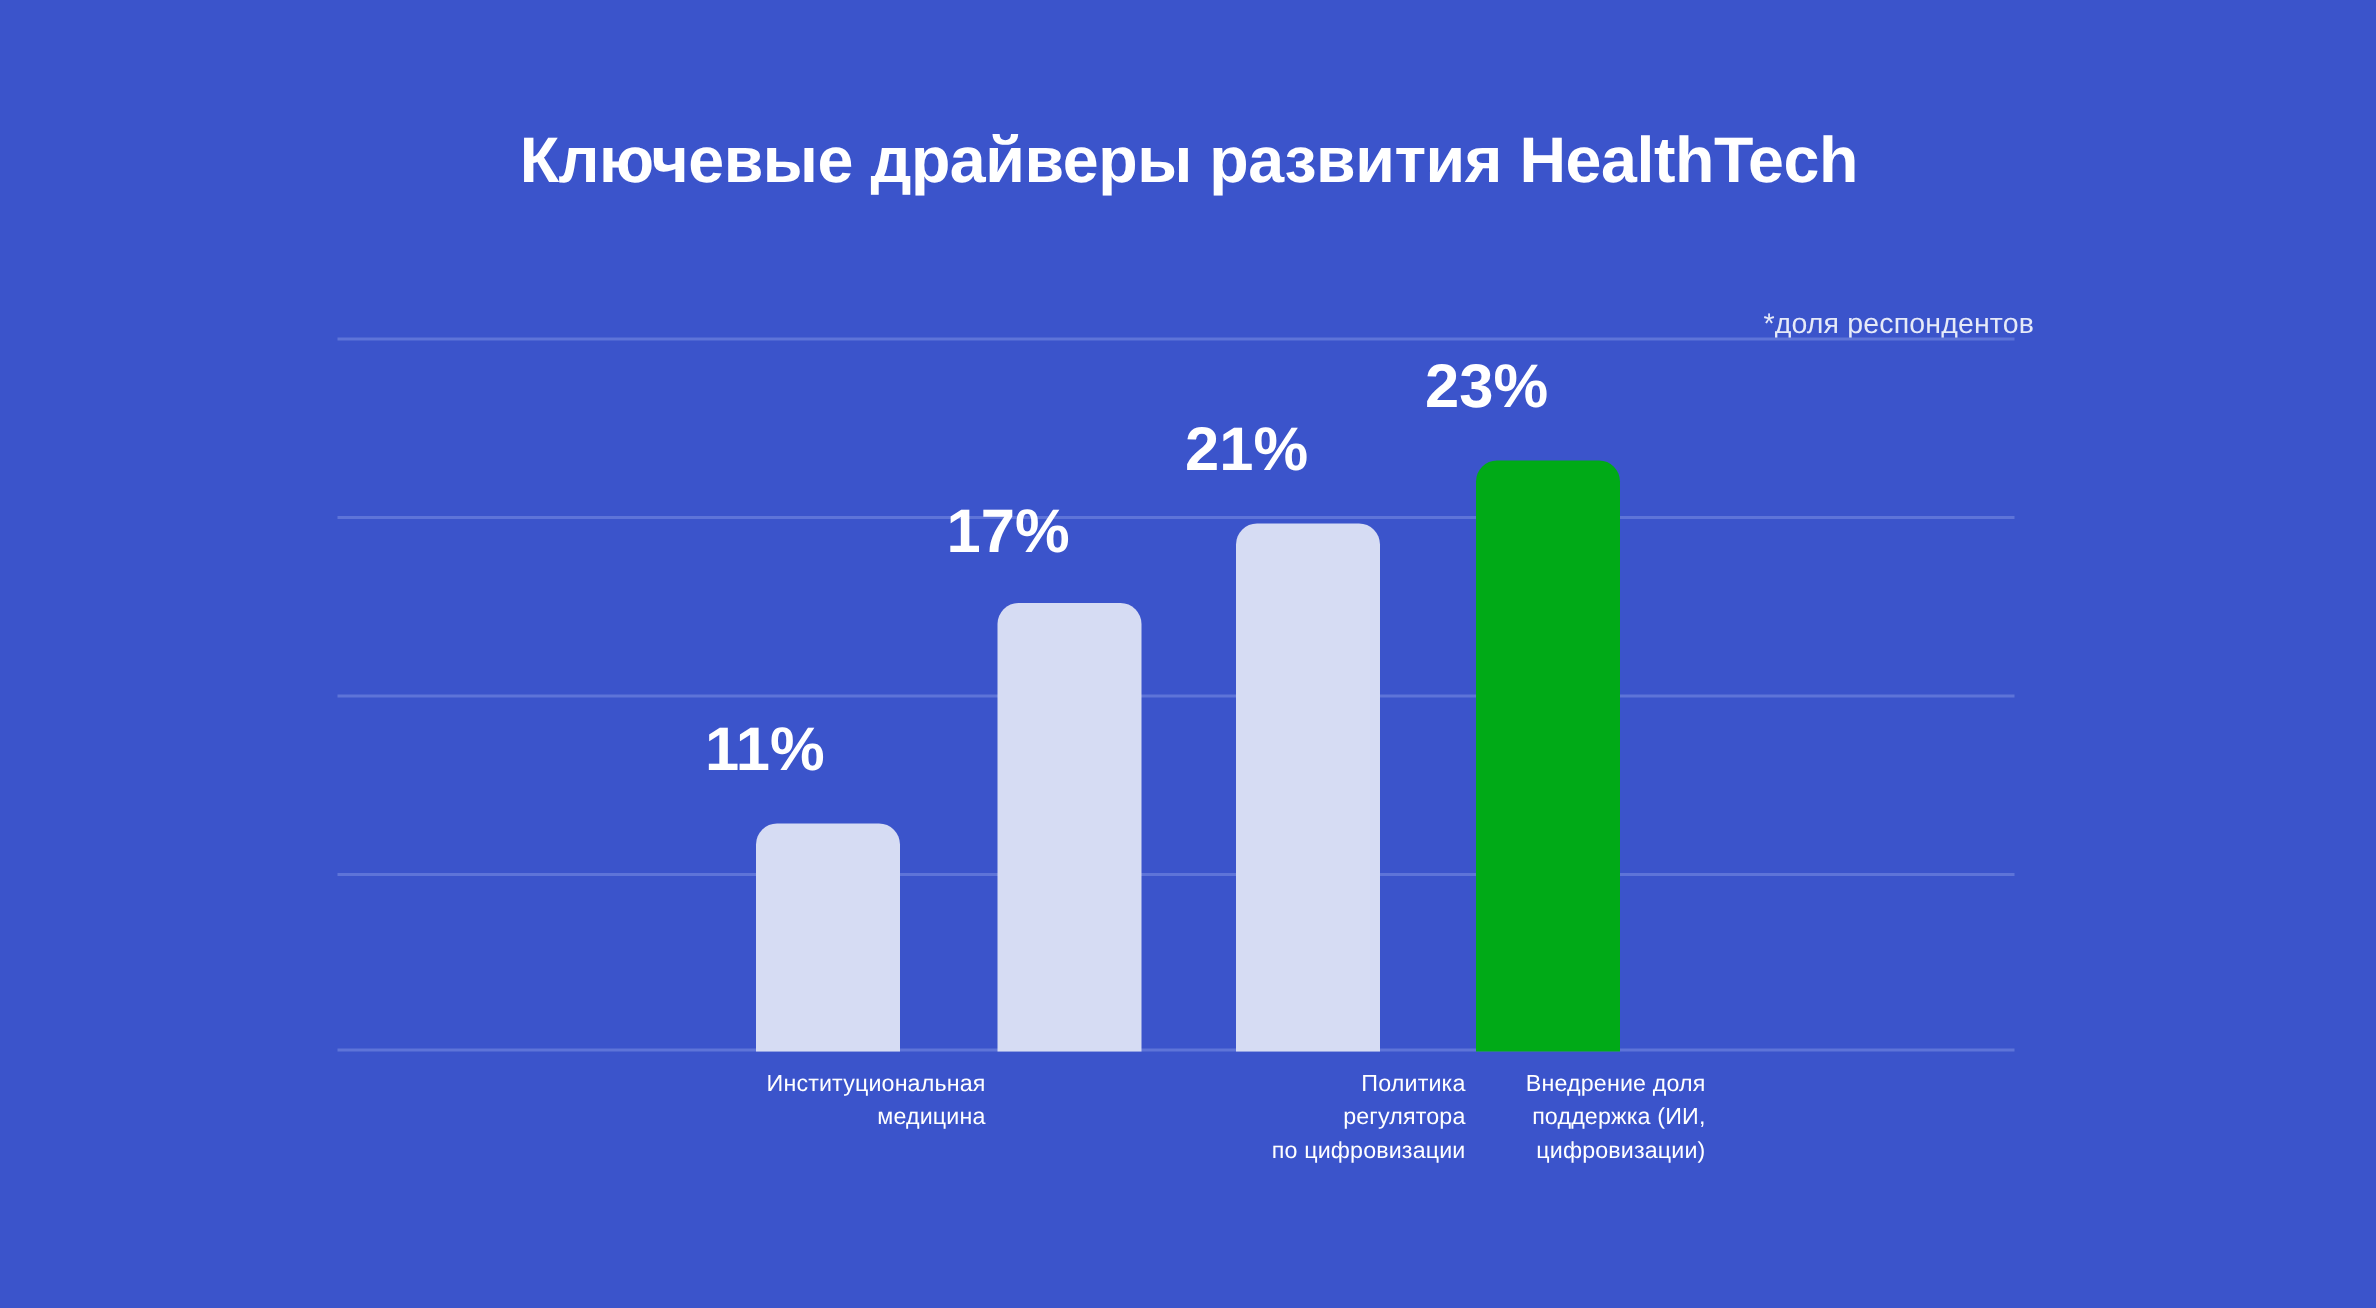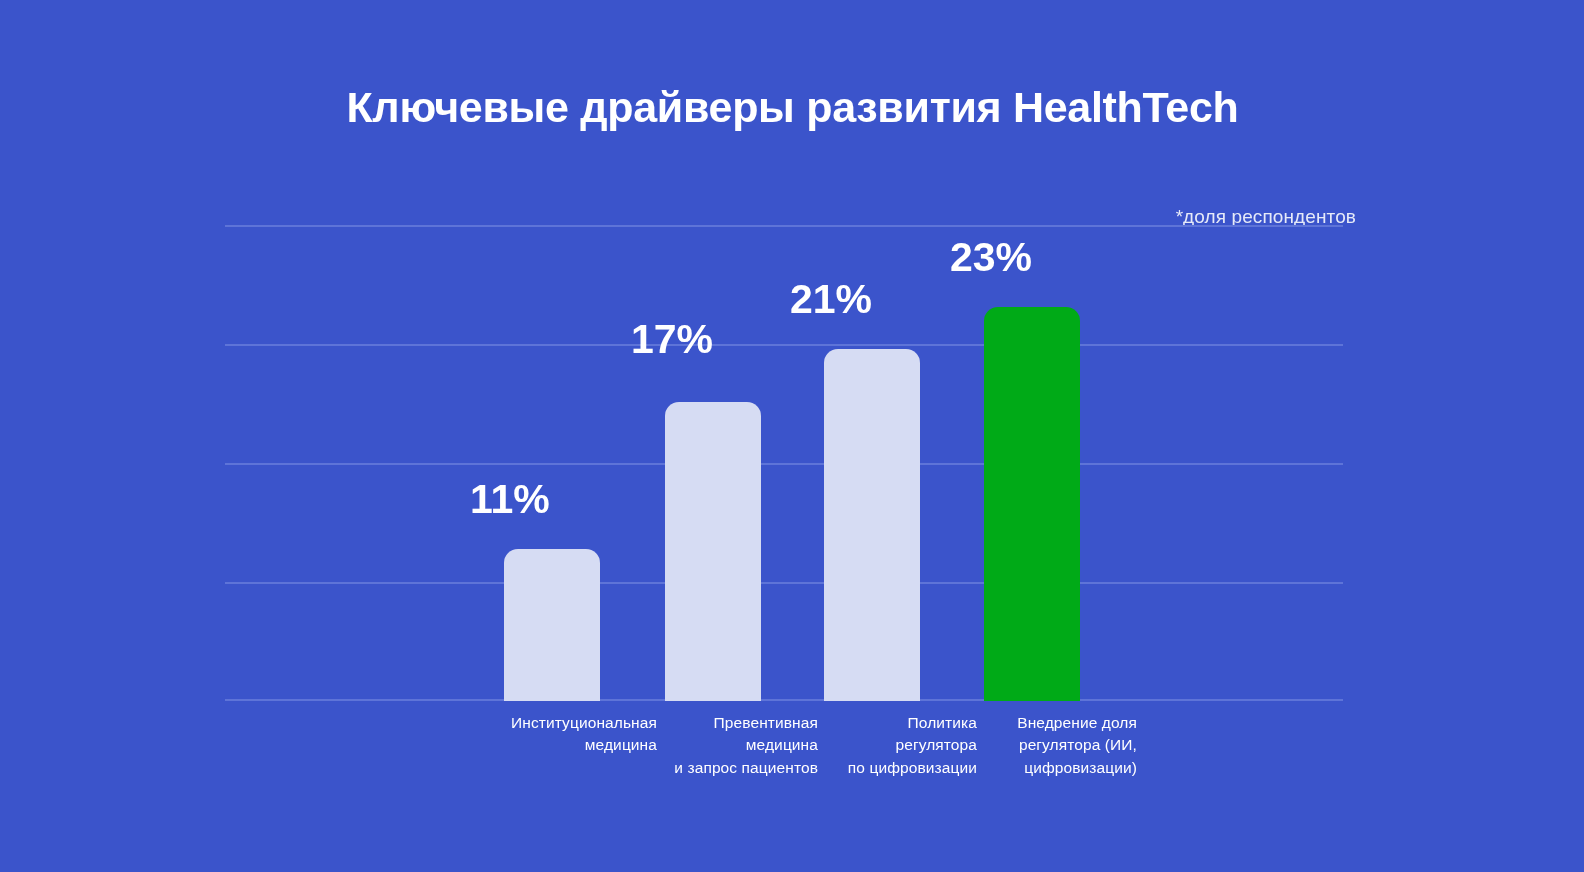--- a/index.html
+++ b/index.html
@@ -136,21 +136,21 @@
     </div>
 
     <div class="bars">
 
       <div class="bar-group" style="left:279px">
         <div class="bar-value" style="bottom:178px">11%</div>
         <div class="bar" style="height:152px"></div>
       </div>
 
       <div class="bar-group" style="left:440px">
-        <div class="bar-value" style="bottom:338px">17%</div>
+        <div class="bar-value" style="bottom:323px">17%</div>
         <div class="bar" style="height:299px"></div>
       </div>
 
       <div class="bar-group" style="left:599px">
         <div class="bar-value" style="bottom:378px">21%</div>
         <div class="bar" style="height:352px"></div>
       </div>
 
       <div class="bar-group" style="left:759px">
         <div class="bar-value" style="bottom:420px">23%</div>
@@ -160,33 +160,28 @@
     </div>
   </div>
 
   <div class="labels">
 
     <div class="cat-label" style="left:222px">
       <span class="ln">Институциональная</span>
       <span class="ln">медицина</span>
     </div>
 
-    <div class="cat-label" style="left:383px">
-      <span class="ln">Превентивная</span>
-      <span class="ln">медицина</span>
-      <span class="ln">и запрос пациентов</span>
-    </div>
 
     <div class="cat-label" style="left:542px">
       <span class="ln">Политика</span>
       <span class="ln">регулятора</span>
       <span class="ln">по цифровизации</span>
     </div>
 
     <div class="cat-label" style="left:702px">
       <span class="ln">Внедрение доля</span>
-      <span class="ln">регулятора (ИИ,</span>
+      <span class="ln">поддержка (ИИ,</span>
       <span class="ln">цифровизации)</span>
     </div>
 
   </div>
 
 </div>
 
 </body></html>

